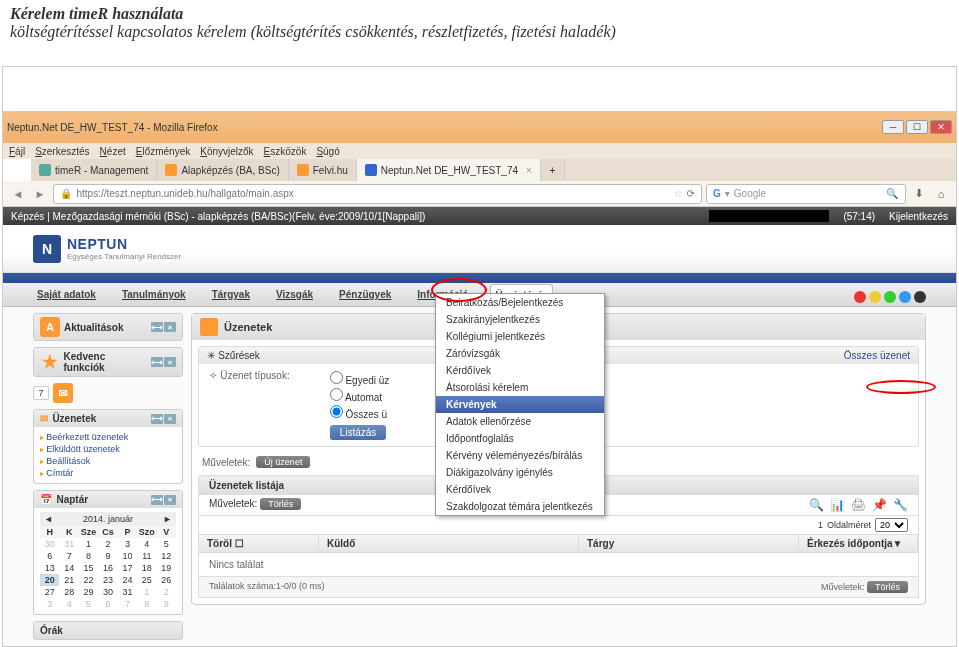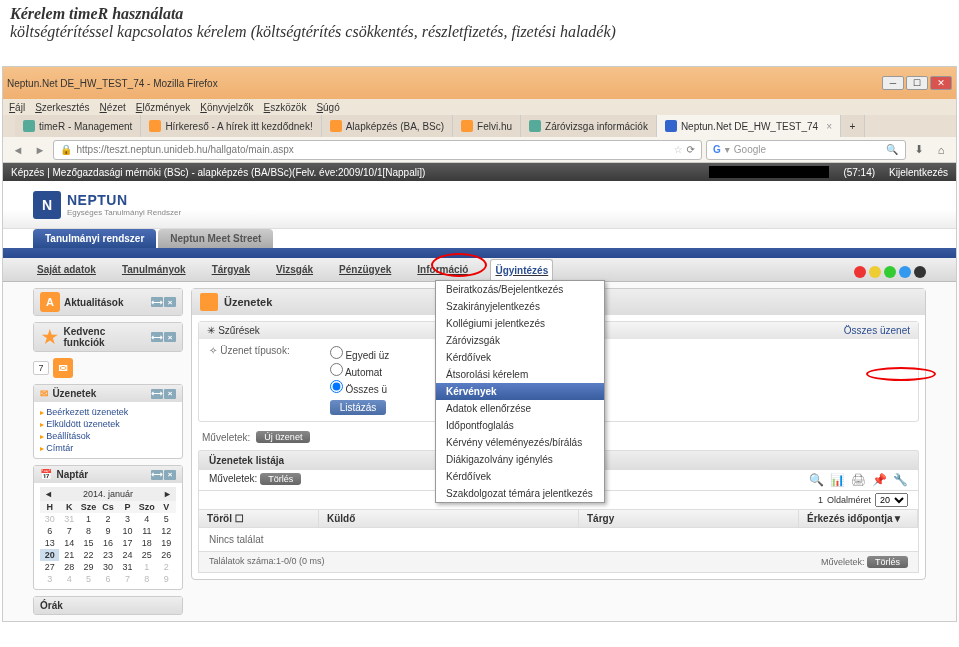--- a/index.html
+++ b/index.html
@@ -1,27 +1,27 @@
 <!DOCTYPE html>
 <html><head>
 <meta charset="utf-8">
 <style>
   * { margin: 0; padding: 0; box-sizing: border-box; font-family: Arial, sans-serif; }
   body { background: #fff; font-size: 11px; color: #333; }
   .doc-title { font-family: "Times New Roman", serif; font-size: 16px; font-style: italic; font-weight: bold; padding: 5px 10px 0; }
   .doc-sub { font-family: "Times New Roman", serif; font-size: 16px; font-style: italic; padding: 0 10px 25px; }
   .browser-frame { border: 1px solid #ccc; margin: 0 2px; }
-  .ff-titlebar { background: linear-gradient(#f5c28a,#f0b070); height: 18px; display:flex; align-items:center; justify-content:space-between; padding:16px 4px; font-size:10px; }
+  .ff-titlebar { background: linear-gradient(#f5c28a,#f0b070); height: 18px; display:flex; align-items:center; justify-content:space-between; padding:16px 4px; font-size:10px;margin-top:44px; }
   .ff-winbtns { display:flex; gap:2px; }
   .ff-winbtn { width:22px; height:14px; background:#eee; border:1px solid #999; border-radius:2px; display:flex; align-items:center; justify-content:center; font-size:9px; }
   .ff-winbtn.close { background:#d9534f; color:#fff; }
   .ff-menubar { background:#efe6da; height:16px; display:flex; gap:10px; padding:0 6px; font-size:10px; align-items:center; }
   .ff-menubar span { text-decoration: underline; text-decoration-color: transparent; }
   .ff-menubar span::first-letter { text-decoration: underline; }
-  .ff-tabs { background:#e8dfd2; height:22px; display:flex; align-items:stretch; padding-left:12px; gap:0; font-size:10px; }
+  .ff-tabs { background:#e8dfd2; height:22px; display:flex; align-items:stretch; padding-left:0; gap:0; font-size:10px;margin-left:28px; }
   .ff-tab { display:flex; align-items:center; gap:4px; padding:0 8px; border-right:1px solid #ccc; background:#e4dbce; cursor:pointer; position:relative; }
   .ff-tab.active { background:#f7f3ed; }
   .ff-tab .fav { width:12px; height:12px; background:#5a9; border-radius:2px; }
   .ff-tab .fav.o { background:#f93; }
   .ff-tab .fav.n { background:#36c; }
   .ff-tab .close-x { margin-left:4px; color:#999; }
   .ff-tab.plus { width:24px; justify-content:center; background:#e4dbce; }
   .ff-urlbar { background:#f7f3ed; height:26px; display:flex; align-items:center; gap:4px; padding:0 6px; border-bottom:1px solid #ccc; }
   .nav-btn { width:18px; height:18px; display:flex; align-items:center; justify-content:center; color:#888; border-radius:3px; }
   .url-input { flex:1; height:20px; border:1px solid #bbb; border-radius:3px; background:#fff; padding:0 6px; display:flex; align-items:center; gap:4px; font-size:10px; color:#777; }
@@ -39,21 +39,21 @@
   .logo-badge { width:28px; height:28px; background:#2a4d8f; border-radius:3px; display:flex; align-items:center; justify-content:center; color:#fff; font-weight:bold; font-size:14px; }
   .logo-text { color:#2a4d8f; font-weight:bold; font-size:14px; letter-spacing:0.5px; }
   .logo-sub { color:#888; font-size:8px; }
   .meetstreet-tabs { display:flex; gap:0; padding-left:30px; }
   .ms-tab { background:linear-gradient(#4a6db5,#2a4d8f); color:#fff; padding:4px 12px; font-size:10px; font-weight:bold; border-radius:4px 4px 0 0; margin-right:2px; cursor:pointer; }
   .ms-tab.inactive { background:linear-gradient(#ccc,#aaa); color:#555; }
   .sepbar { height:10px; background:linear-gradient(#3a5a9f,#2a4a8f); }
   .mainmenu { background:linear-gradient(#f0f0f0,#d8d8d8); border-bottom:1px solid #bbb; display:flex; padding:9px 30px; height:24px; align-items:center; gap:18px; font-size:10px; position:relative;text-decoration:underline; }
   .mainmenu .item { font-weight:bold; color:#444; cursor:pointer; padding:5px 4px; }
   .mainmenu .item.active { color:#2a4d8f; background:#fff; border:1px solid #bbb; border-bottom:none; border-radius:3px 3px 0 0; }
-  .dropdown { position:absolute; top:22px; left:432px; background:#fff; border:1px solid #999; box-shadow:2px 2px 4px rgba(0,0,0,0.3); min-width:170px; z-index:100; font-size:10px; }
+  .dropdown { position:absolute; top:10px; left:432px; background:#fff; border:1px solid #999; box-shadow:2px 2px 4px rgba(0,0,0,0.3); min-width:170px; z-index:100; font-size:10px; }
   .dropdown .dd-item { padding:3px 10px; color:#333; cursor:pointer; white-space:nowrap; }
   .dropdown .dd-item.highlight { background:linear-gradient(#5a7dc5,#3a5d9f); color:#fff; font-weight:bold; }
   .red-circle { position:absolute; border:2px solid #e00; border-radius:50%; pointer-events:none; z-index:200; }
   .circle-menu { top:-5px; left:428px; width:56px; height:24px; }
   .circle-sub  { top:86px; left:430px; width:70px; height:14px; }
 
   .content { display:flex; padding:6px 30px; gap:8px; background:#fafafa; min-height:280px; }
   .sidebar { width:150px; display:flex; flex-direction:column; gap:6px; }
   .panel { border:1px solid #ccc; border-radius:3px; background:#fff; }
   .panel-head { background:linear-gradient(#eee,#ddd); padding:3px 6px; font-size:10px; font-weight:bold; display:flex; align-items:center; gap:4px; }
@@ -126,33 +126,25 @@
     <span>Eszközök</span>
     <span>Súgó</span>
   </div>
   <div class="ff-tabs">
     <div class="ff-tab">
         <span class="fav"></span>
         <span>timeR - Management</span>
       </div>
     <div class="ff-tab">
         <span class="fav o"></span>
-        <span>Hírkereső - A hírek itt kezdődnek!</span>
-      </div>
-    <div class="ff-tab">
-        <span class="fav o"></span>
         <span>Alapképzés (BA, BSc)</span>
       </div>
     <div class="ff-tab">
         <span class="fav o"></span>
         <span>Felvi.hu</span>
-      </div>
-    <div class="ff-tab">
-        <span class="fav"></span>
-        <span>Záróvizsga információk</span>
       </div>
     <div class="ff-tab active">
         <span class="fav n"></span>
         <span>Neptun.Net DE_HW_TEST_74</span>
         <span class="close-x">×</span>
       </div>
     <div class="ff-tab plus">+</div>
   </div>
   <div class="ff-urlbar">
     <div class="nav-btn">◄</div>
@@ -182,24 +174,20 @@
       </div>
     </div>
     <div class="logobar" style="position:relative">
       <div class="logo">
         <div class="logo-badge">N</div>
         <div>
           <div class="logo-text">NEPTUN</div>
           <div class="logo-sub">Egységes Tanulmányi Rendszer</div>
         </div>
       </div>
-    </div>
-    <div class="meetstreet-tabs">
-      <div class="ms-tab">Tanulmányi rendszer</div>
-      <div class="ms-tab inactive">Neptun Meet Street</div>
     </div>
     <div class="sepbar"></div>
     <div class="mainmenu">
       <span class="item">Saját adatok</span>
       <span class="item">Tanulmányok</span>
       <span class="item">Tárgyak</span>
       <span class="item">Vizsgák</span>
       <span class="item">Pénzügyek</span>
       <span class="item">Információ</span>
       <span class="item active">Ügyintézés</span>

